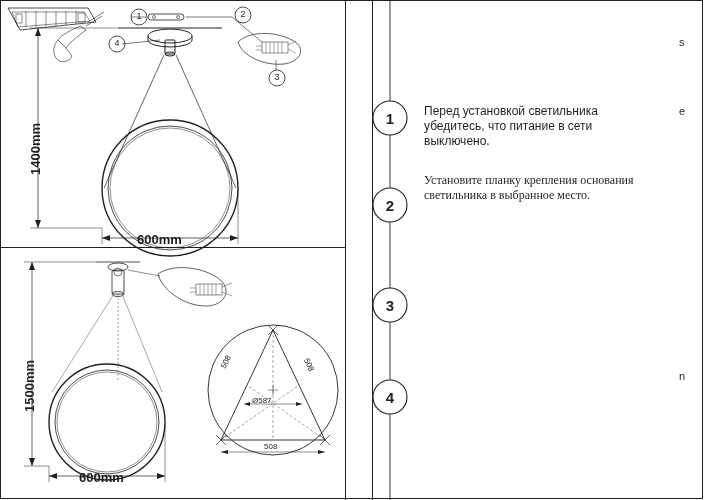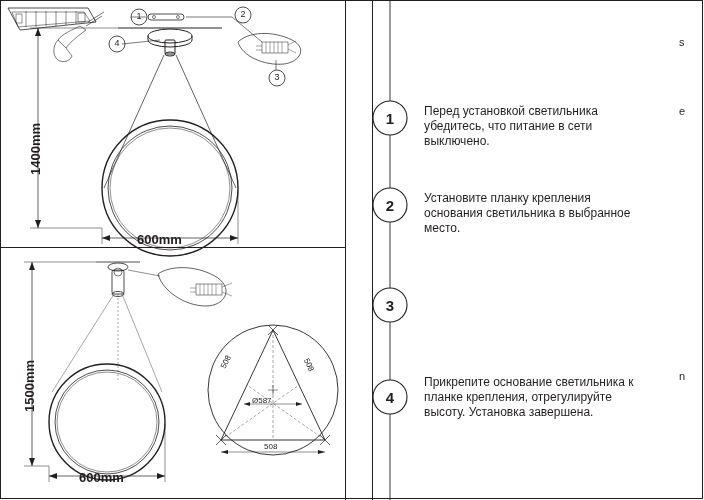--- a/index.html
+++ b/index.html
@@ -273,24 +273,23 @@
 
   <div class="callout-num" style="left:130px; top:11px;">1</div>
   <div class="callout-num" style="left:234px; top:9px;">2</div>
   <div class="callout-num" style="left:268px; top:72px;">3</div>
   <div class="callout-num" style="left:108px; top:38px;">4</div>
 
   <div class="step-num" style="left:375px; top:110px;">1</div>
   <div class="step-text" style="left:424px; top:104px;">Перед установкой светильника убедитесь, что питание в сети выключено.</div>
 
   <div class="step-num" style="left:375px; top:197px;">2</div>
-  <div class="step-text" style="left:424px; top:191px;">Установите планку крепления основания светильника в выбранное место.</div>
+  <div class="step-text" style="left:424px; top:173px;font-family:Liberation Serif, serif;">Установите планку крепления основания светильника в выбранное место.</div>
 
   <div class="step-num" style="left:375px; top:297px;">3</div>
 
   <div class="step-num" style="left:375px; top:389px;">4</div>
-  <div class="step-text" style="left:424px; top:375px;">Прикрепите основание светильника к планке крепления, отрегулируйте высоту. Установка завершена.</div>
 
   <div class="edge-letter" style="left:679px; top:36px;">s</div>
   <div class="edge-letter" style="left:679px; top:105px;">e</div>
   <div class="edge-letter" style="left:679px; top:370px;">n</div>
 
 </div>
 
 </body></html>

